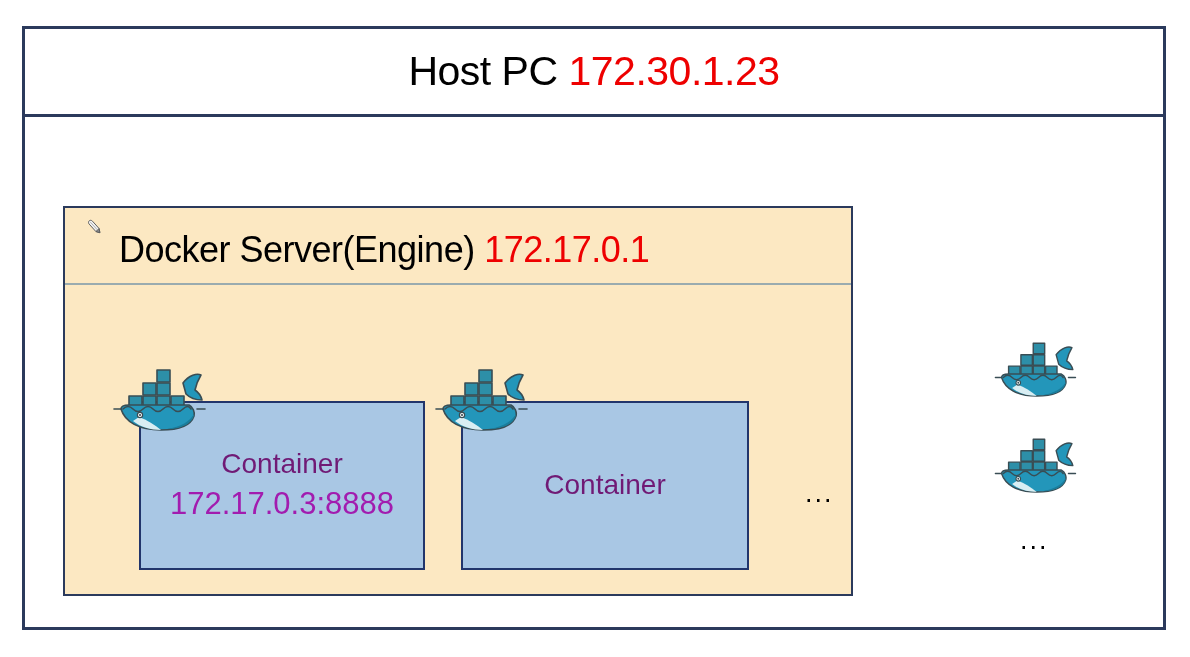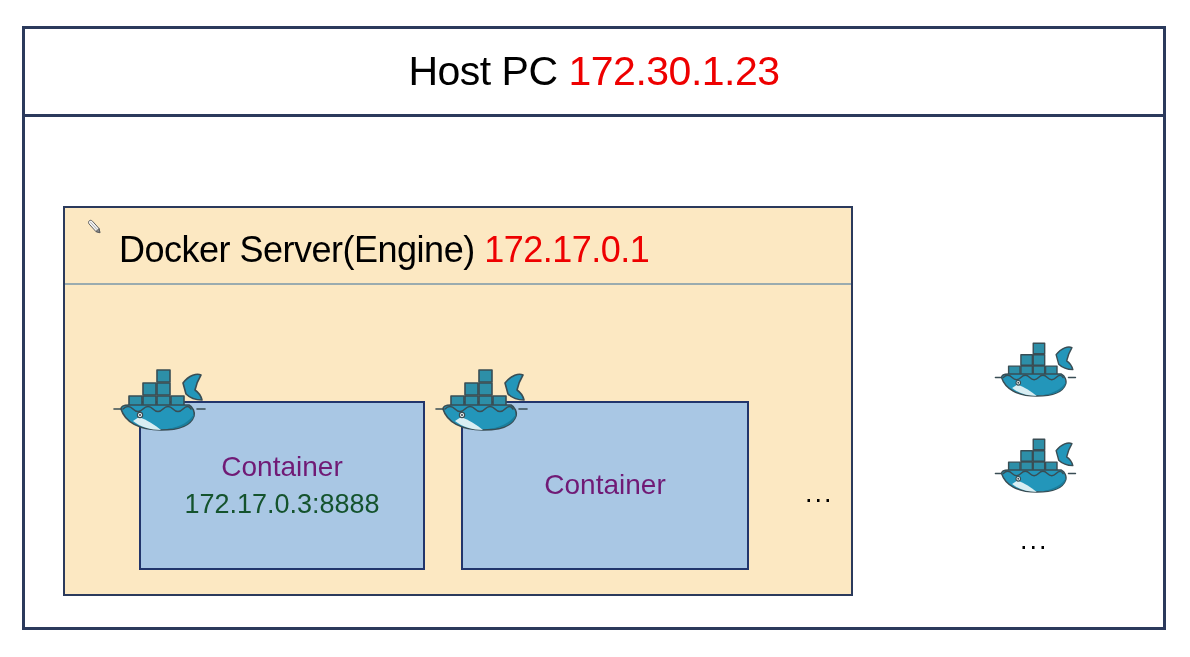--- a/index.html
+++ b/index.html
@@ -107,22 +107,22 @@
     align-items: center;
     justify-content: center;
   }
   .container-box .line {
     font-size: 28px;
     line-height: 1.37;
     color: #701a75;
     white-space: nowrap;
   }
   .container-box .line.ip {
-    color: #14532d;
-    font-size: 27px;
+    color: #a21caf;
+    font-size: 31px;
   }
 
   #container-1 {
     left: 74px;    
     top: 193px;    
     width: 286px;
     height: 169px;
   }
   #container-2 {
     left: 396px;   

